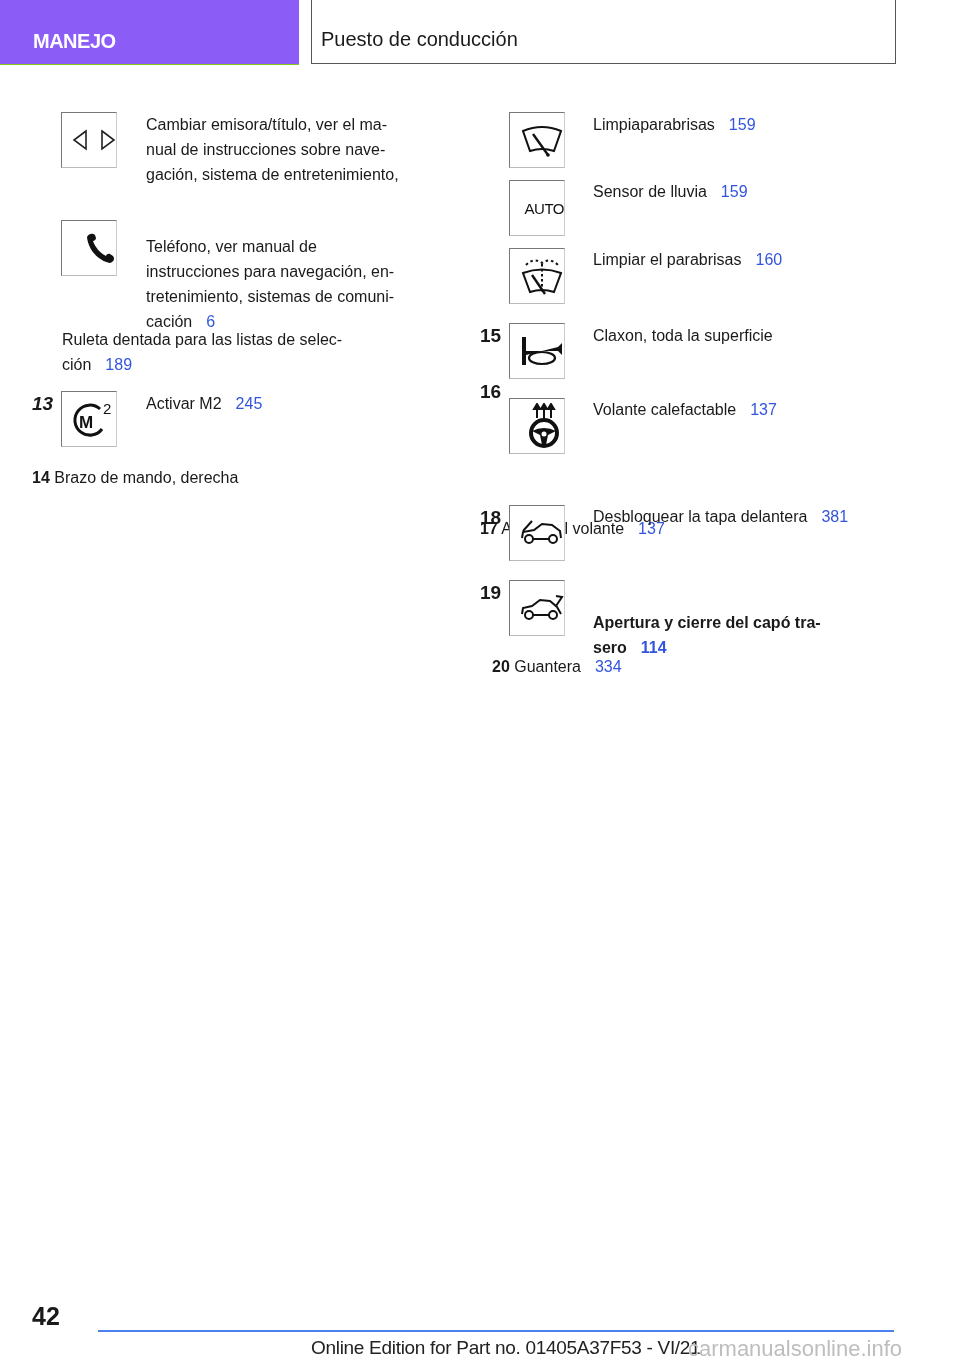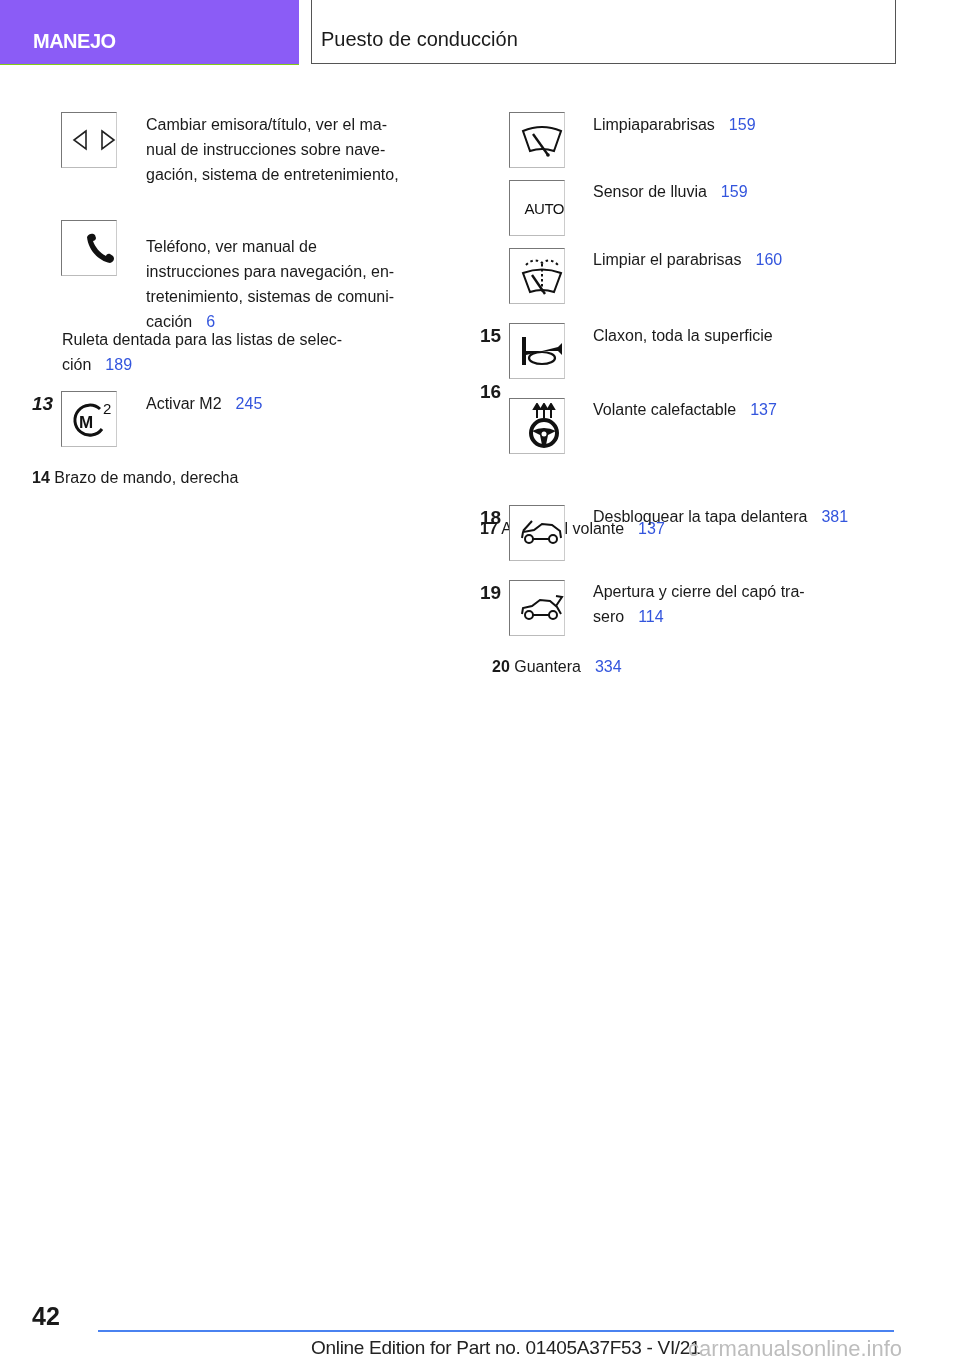--- a/index.html
+++ b/index.html
@@ -172,21 +172,21 @@
 <span class="num" style="left:480px; top:580px;">19</span>
 <div class="icon" style="left:509px; top:580px;">
   <svg width="46" height="30" viewBox="0 0 46 30">
       <path d="M4 21 L5 15 L14 13 L22 7 L32 8 L39 14 L43 21" fill="none" stroke="#111" stroke-width="2"></path>
       <path d="M38 13 L44 4 L38 3" fill="none" stroke="#111" stroke-width="2"></path>
       <circle cx="11" cy="22" r="4" fill="#fff" stroke="#111" stroke-width="2"></circle>
       <circle cx="35" cy="22" r="4" fill="#fff" stroke="#111" stroke-width="2"></circle>
       <line x1="15" y1="22" x2="31" y2="22" stroke="#111" stroke-width="2"></line>
     </svg>
 </div>
-<div class="entry" style="left:593px; top:579px;">
+<div class="entry" style="left:593px; top:610px;font-weight:bold;">
   <span class="txt">Apertura y cierre del capó tra-</span>
   <span class="txt"><span>sero</span><span class="pg">114</span></span>
 </div>
 
 <div class="entry" style="left:480px; top:654px;margin-left:12px;">
   <span class="txt"><b>20</b> <span>Guantera</span><span class="pg">334</span></span>
 </div>
 
 <div class="page-num">42</div>
 <div class="footer-line"></div>

